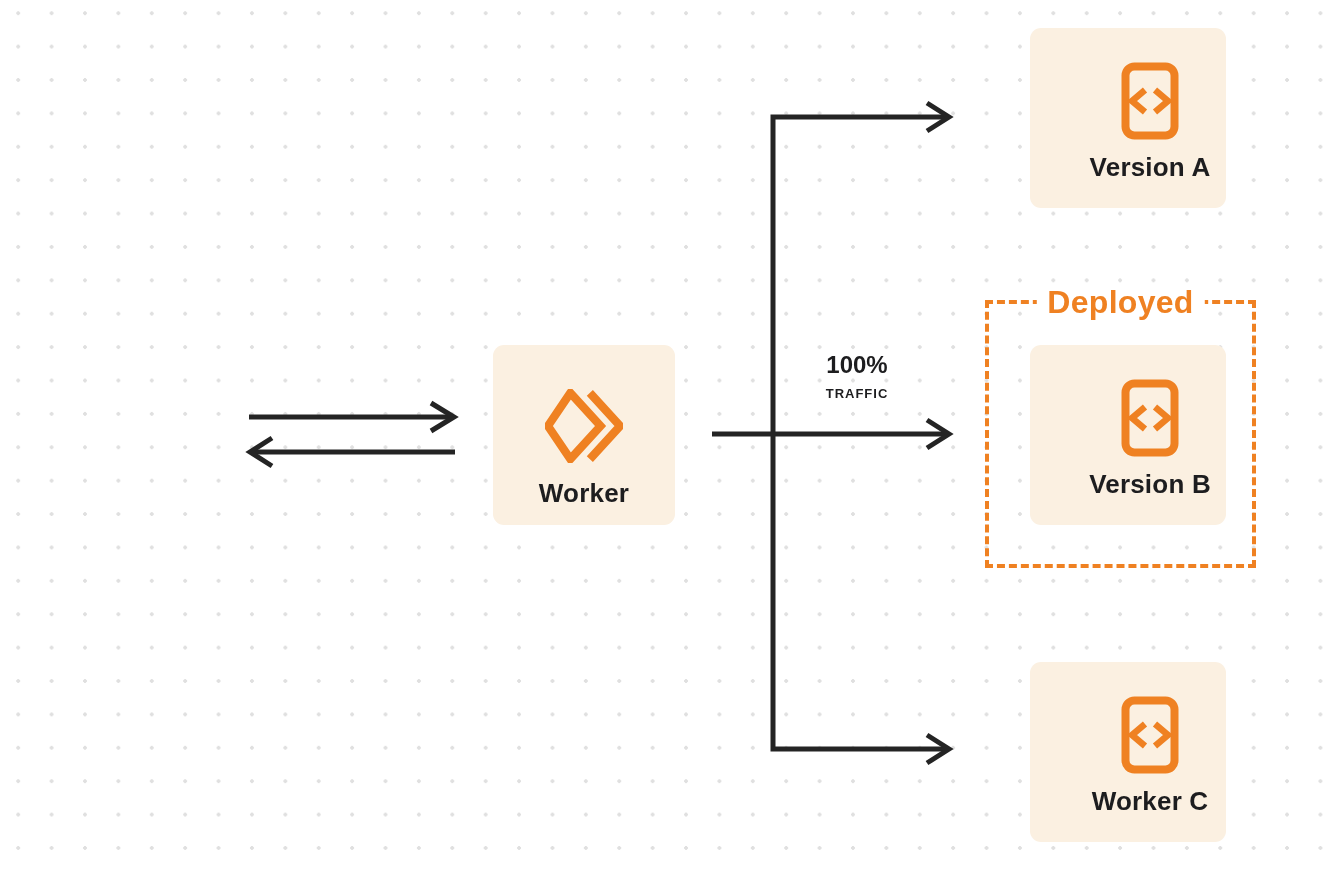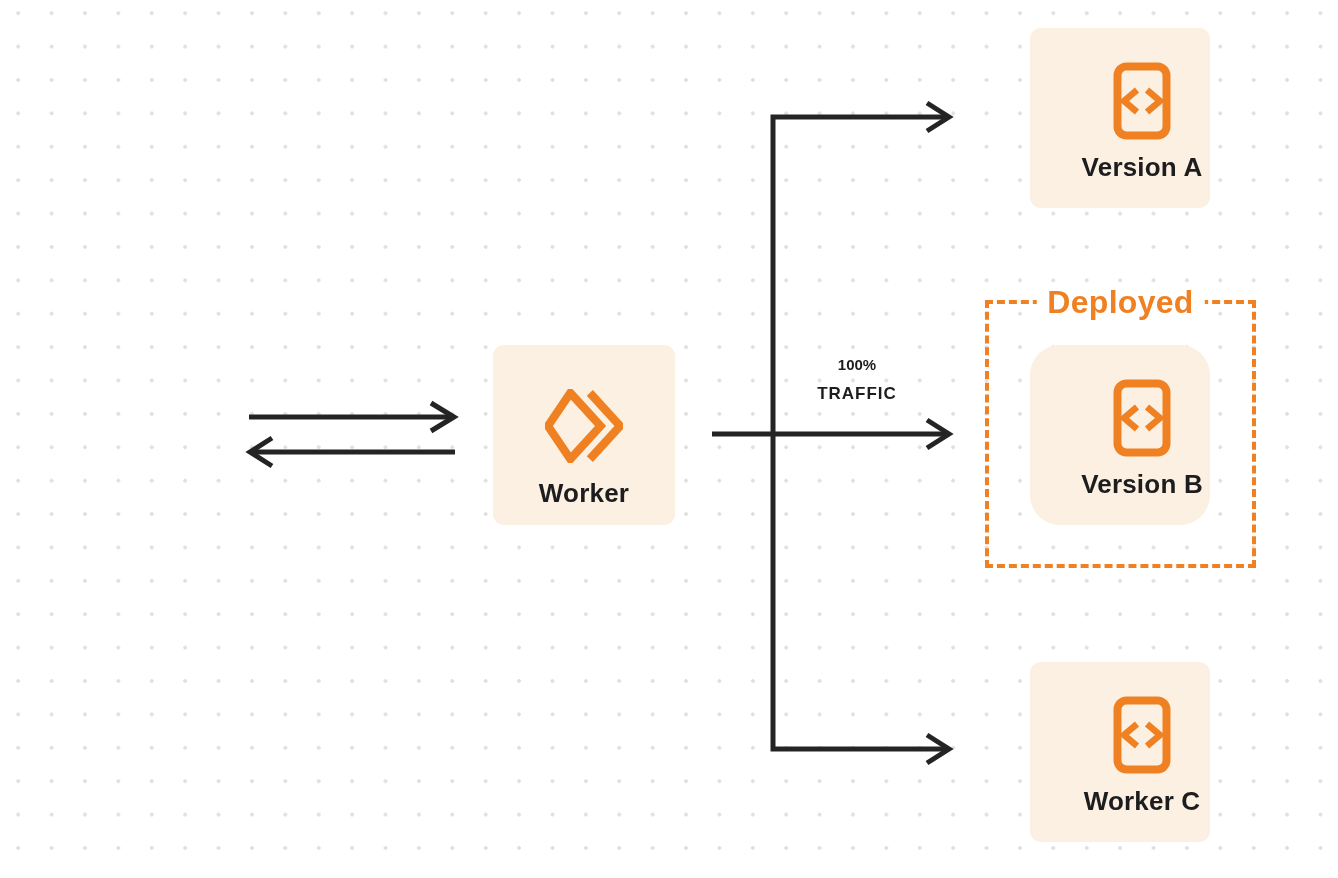--- a/index.html
+++ b/index.html
@@ -38,46 +38,46 @@
   }
   .node-client{
     left:30px;top:345px;width:181px;height:180px;
     background:var(--client-gray,#F6F7F8);
   }
   .node-worker{
     left:493px;top:345px;width:182px;height:180px;
     background:var(--cream,#FBF0E1);gap:17px;padding-top:25px;
   }
   .node-version{
-    width:180px;height:180px;background:var(--cream,#FBF0E1);
+    width:196px;height:180px;background:var(--cream,#FBF0E1);
     gap:14px;padding-top:6px;padding-left:44px;
   }
   .node-version-a{left:1030px;top:28px;}
-  .node-version-b{left:1030px;top:345px;border-radius:30px;}
+  .node-version-b{left:1030px;top:345px;}
   .node-version-c{left:1030px;top:662px;}
   .icon svg{display:block;}
   .icon path, .icon polyline, .icon rect{
     stroke:var(--accent-orange,#EF8122);fill:none;stroke-linejoin:miter;stroke-linecap:butt;
   }
   .deployed-group{
     position:absolute;left:985px;top:300px;width:271px;height:268px;
     border:4px dashed var(--accent-orange,#EF8122);
   }
   .deployed-legend{
     position:absolute;top:-17px;left:50%;transform:translateX(-50%);
     background:#ffffff;padding:0 11px;white-space:nowrap;
     font-size:32px;font-weight:700;line-height:30px;
     color:var(--accent-orange,#EF8122);letter-spacing:0.3px;
   }
   .traffic-label{
     position:absolute;left:799px;top:351px;width:116px;
     text-align:center;color:var(--text-dark,#1D1D1F);font-weight:700;
   }
-  .traffic-label .pct{font-size:15px;line-height:28px;display:block;}
-  .traffic-label .word{font-size:17px;line-height:30px;letter-spacing:1px;display:block;}
+  .traffic-label .pct{font-size:24px;line-height:28px;display:block;}
+  .traffic-label .word{font-size:13px;line-height:30px;letter-spacing:1px;display:block;}
 </style>
 </head>
 <body>
 
 <div id="canvas">
 
   <svg class="arrows-layer" viewBox="0 0 1338 878" width="1338" height="878" aria-hidden="true">
 
     <g>
       <line x1="249" y1="417" x2="452" y2="417"></line>

